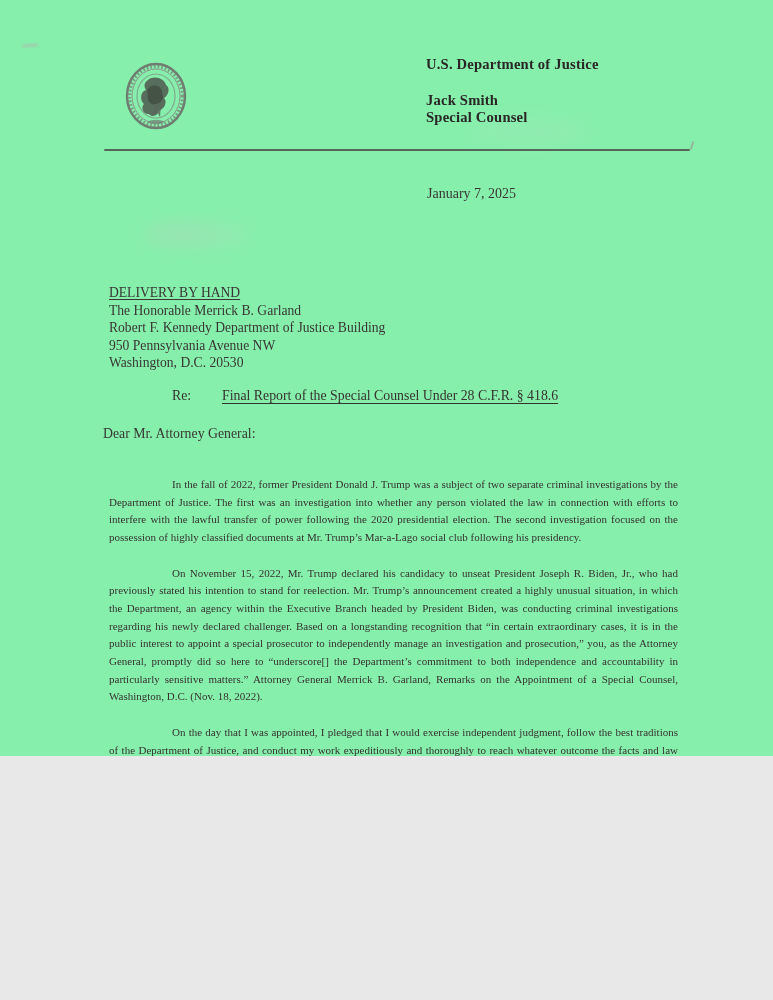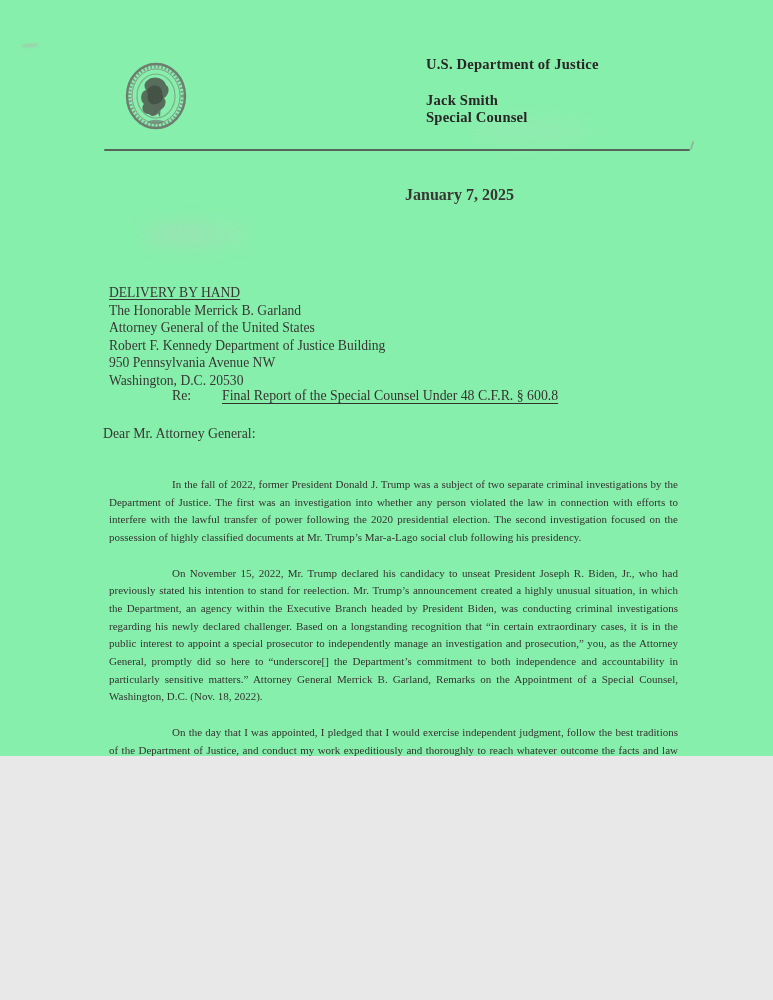--- a/index.html
+++ b/index.html
@@ -28,22 +28,22 @@
   .rule{
     position:absolute;left:97px;top:149px;width:586px;height:2px;
     background:#4f4d4b;opacity:.85;border-radius:1px;
   }
   .rule-hook{
     position:absolute;left:684px;top:141px;width:2px;height:9px;
     background:#9a9894;transform:rotate(18deg);opacity:.6;border-radius:2px;
   }
   
   .dateline{
-    position:absolute;left:398px;top:186px;
-    font-size:16px;color:#3a3835;font-weight:bold;
+    position:absolute;left:420px;top:186px;
+    font-size:14px;color:#3a3835;
   }
   .address{
     position:absolute;left:102px;top:268px;
     font-size:13.6px;line-height:17.5px;color:#3a3835;margin-top:16px;
   }
   .address .delivery{text-decoration:underline;text-underline-offset:2px;}
   .re-line{
     position:absolute;left:165px;top:388px;
     font-size:13.8px;color:#37342f;
   }
@@ -115,28 +115,27 @@
     </div>
 
     <div class="rule"></div>
     <div class="rule-hook"></div>
 
     <div class="dateline">January 7, 2025</div>
 
     <div class="address">
       <div class="delivery">DELIVERY BY HAND</div>
       <div>The Honorable Merrick B. Garland</div>
-      <div>Attorney General of the United States</div>
       <div>Robert F. Kennedy Department of Justice Building</div>
       <div>950 Pennsylvania Avenue NW</div>
       <div>Washington, D.C.  20530</div>
     </div>
 
     <div class="re-line">
-      <span class="re-label">Re:</span><span class="re-subject">Final Report of the Special Counsel Under 48 C.F.R. § 600.8</span>
+      <span class="re-label">Re:</span><span class="re-subject">Final Report of the Special Counsel Under 28 C.F.R. § 418.6</span>
     </div>
 
     <div class="salutation">Dear Mr. Attorney General:</div>
 
     <div class="letter-body">
       <p>In the fall of 2022, former President Donald J. Trump was a subject of two separate criminal investigations by the Department of Justice.  The first was an investigation into whether any person violated the law in connection with efforts to interfere with the lawful transfer of power following the 2020 presidential election.  The second investigation focused on the possession of highly classified documents at Mr. Trump’s Mar-a-Lago social club following his presidency.</p>
       <p>On November 15, 2022, Mr. Trump declared his candidacy to unseat President Joseph R. Biden, Jr., who had previously stated his intention to stand for reelection.  Mr. Trump’s announcement created a highly unusual situation, in which the Department, an agency within the Executive Branch headed by President Biden, was conducting criminal investigations regarding his newly declared challenger.  Based on a longstanding recognition that “in certain extraordinary cases, it is in the public interest to appoint a special prosecutor to independently manage an investigation and prosecution,” you, as the Attorney General, promptly did so here to “underscore[] the Department’s commitment to both independence and accountability in particularly sensitive matters.”  Attorney General Merrick B. Garland, Remarks on the Appointment of a Special Counsel, Washington, D.C. (Nov. 18, 2022).</p>
       <p>On the day that I was appointed, I pledged that I would exercise independent judgment, follow the best traditions of the Department of Justice, and conduct my work expeditiously and thoroughly to reach whatever outcome the facts and law dictated.  With the aid of an outstanding team, that is what I did.  Upon my appointment, I organized a staff of experienced career federal prosecutors, and together we conducted the investigations and subsequent prosecutions under our mandate, consistent with the Department’s traditions of integrity and nonpartisanship that have guided all of us throughout our careers.</p>
     </div>
 

